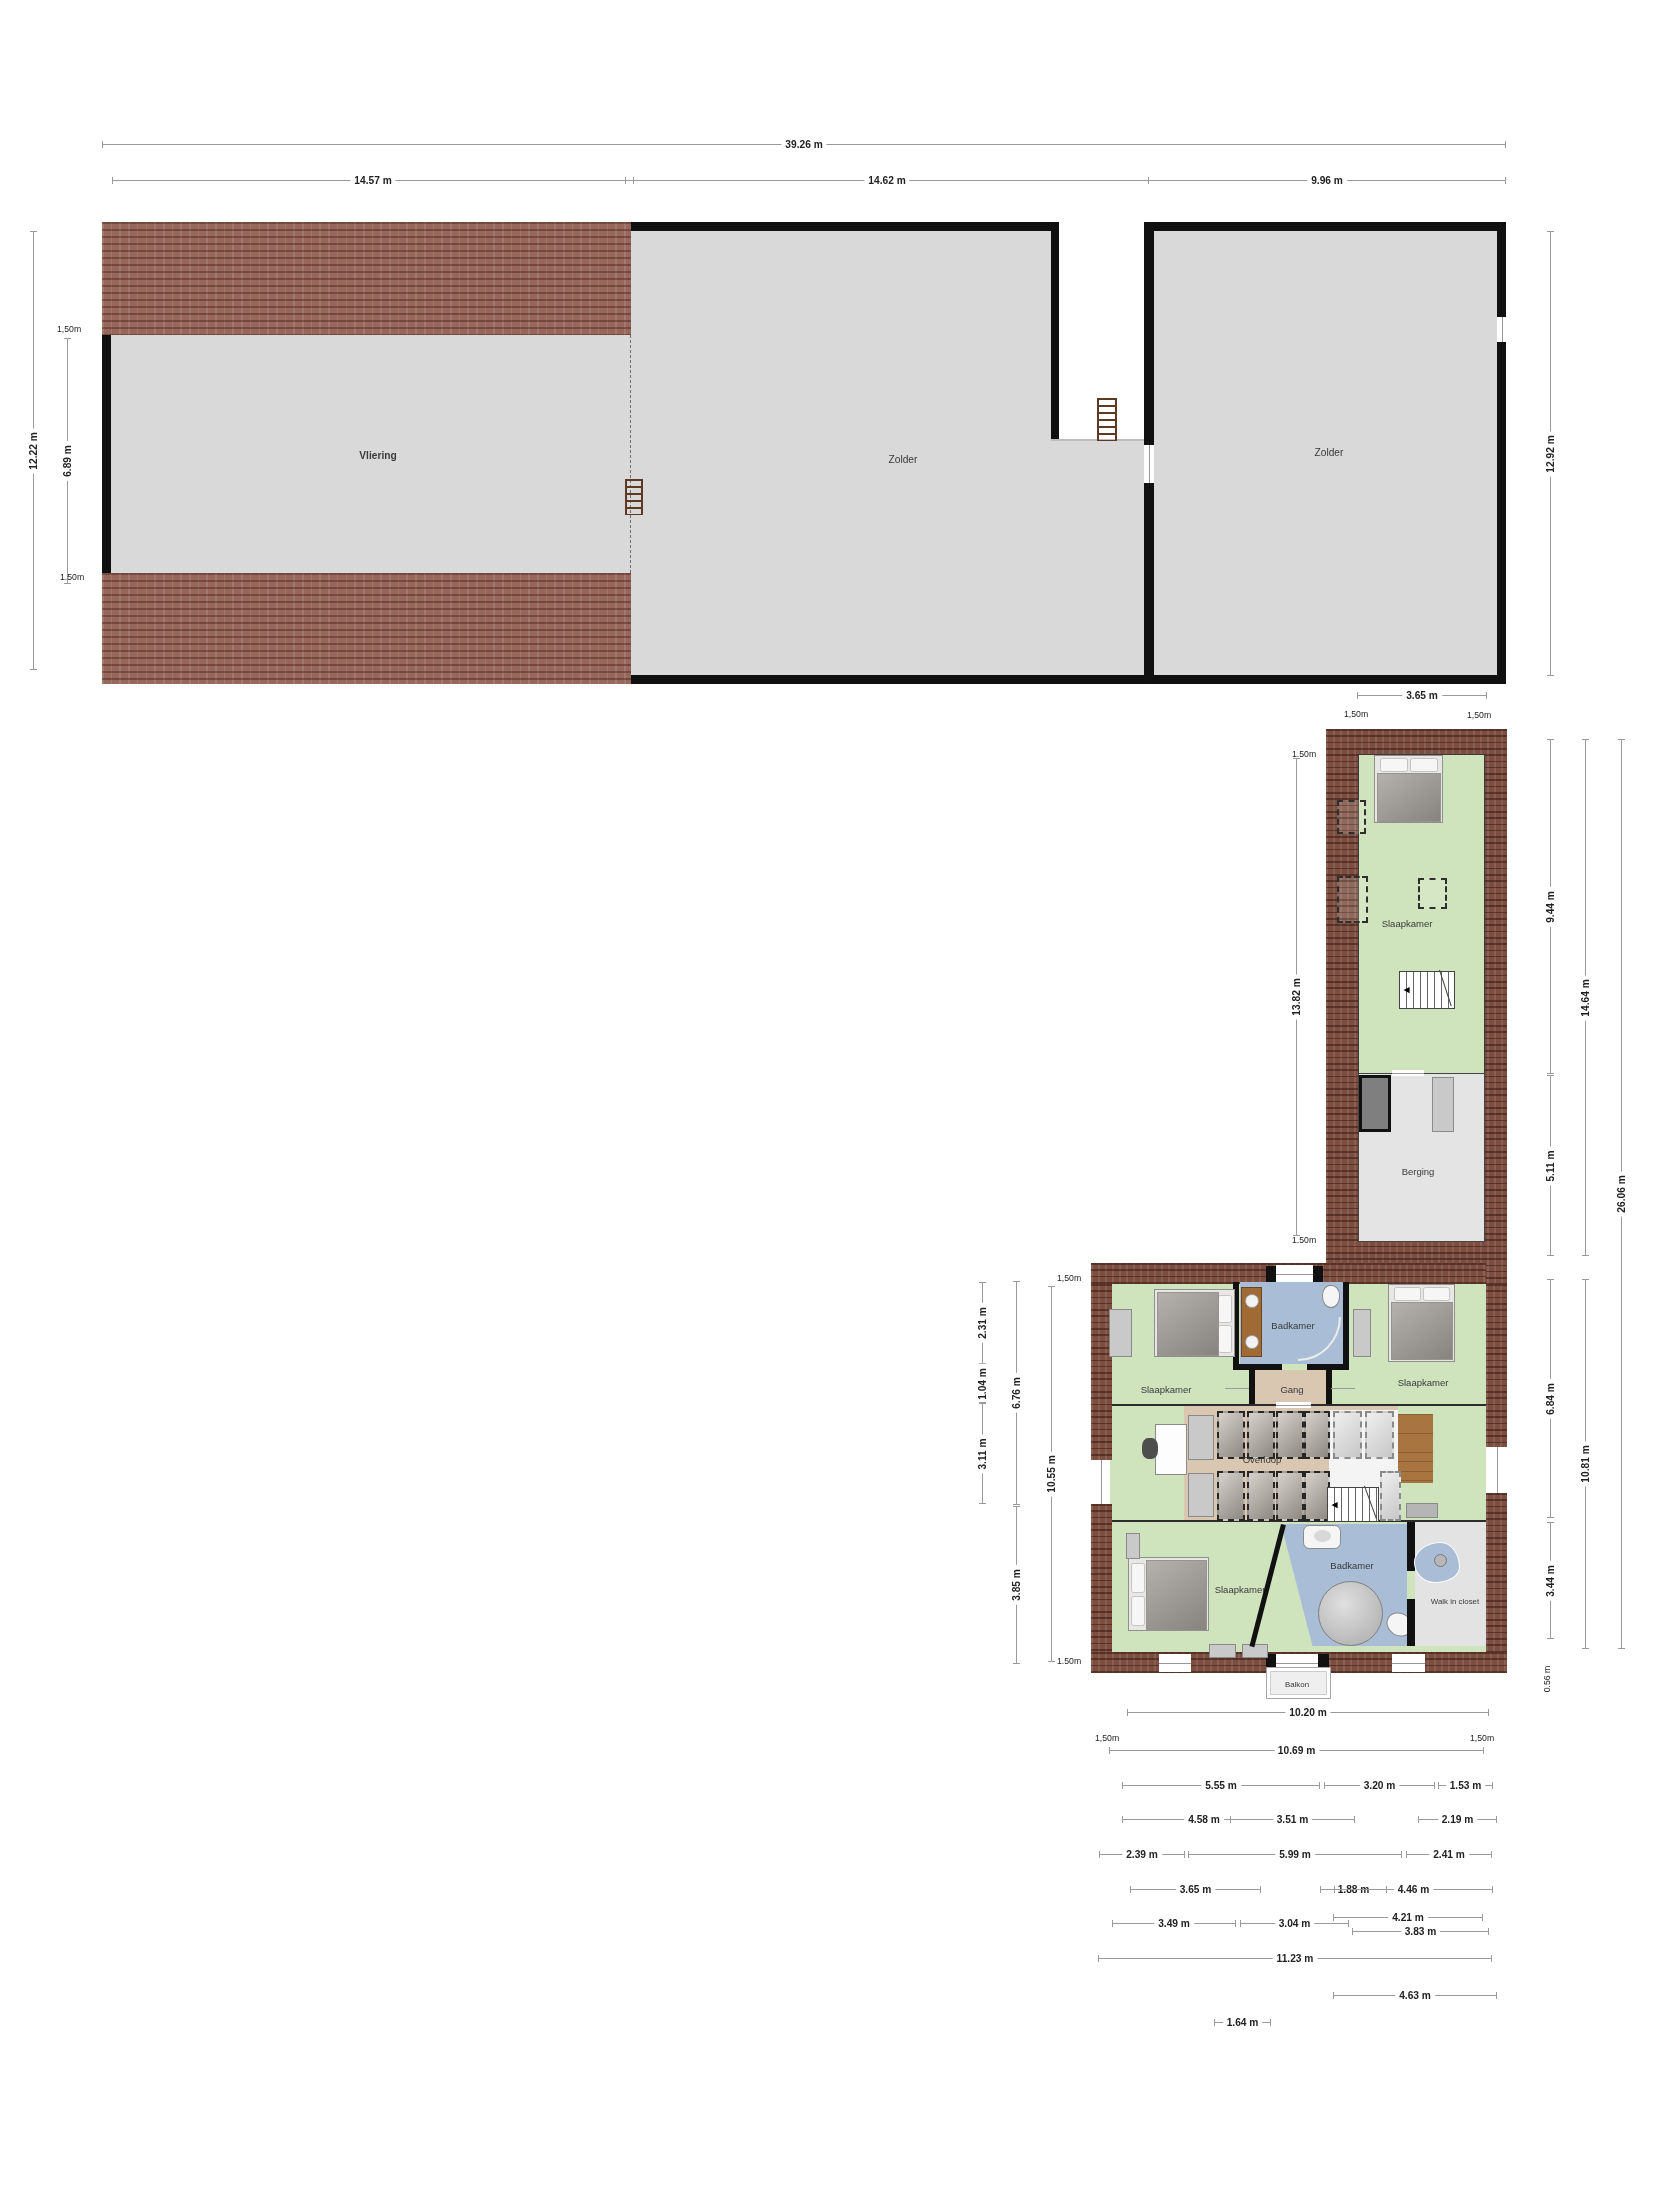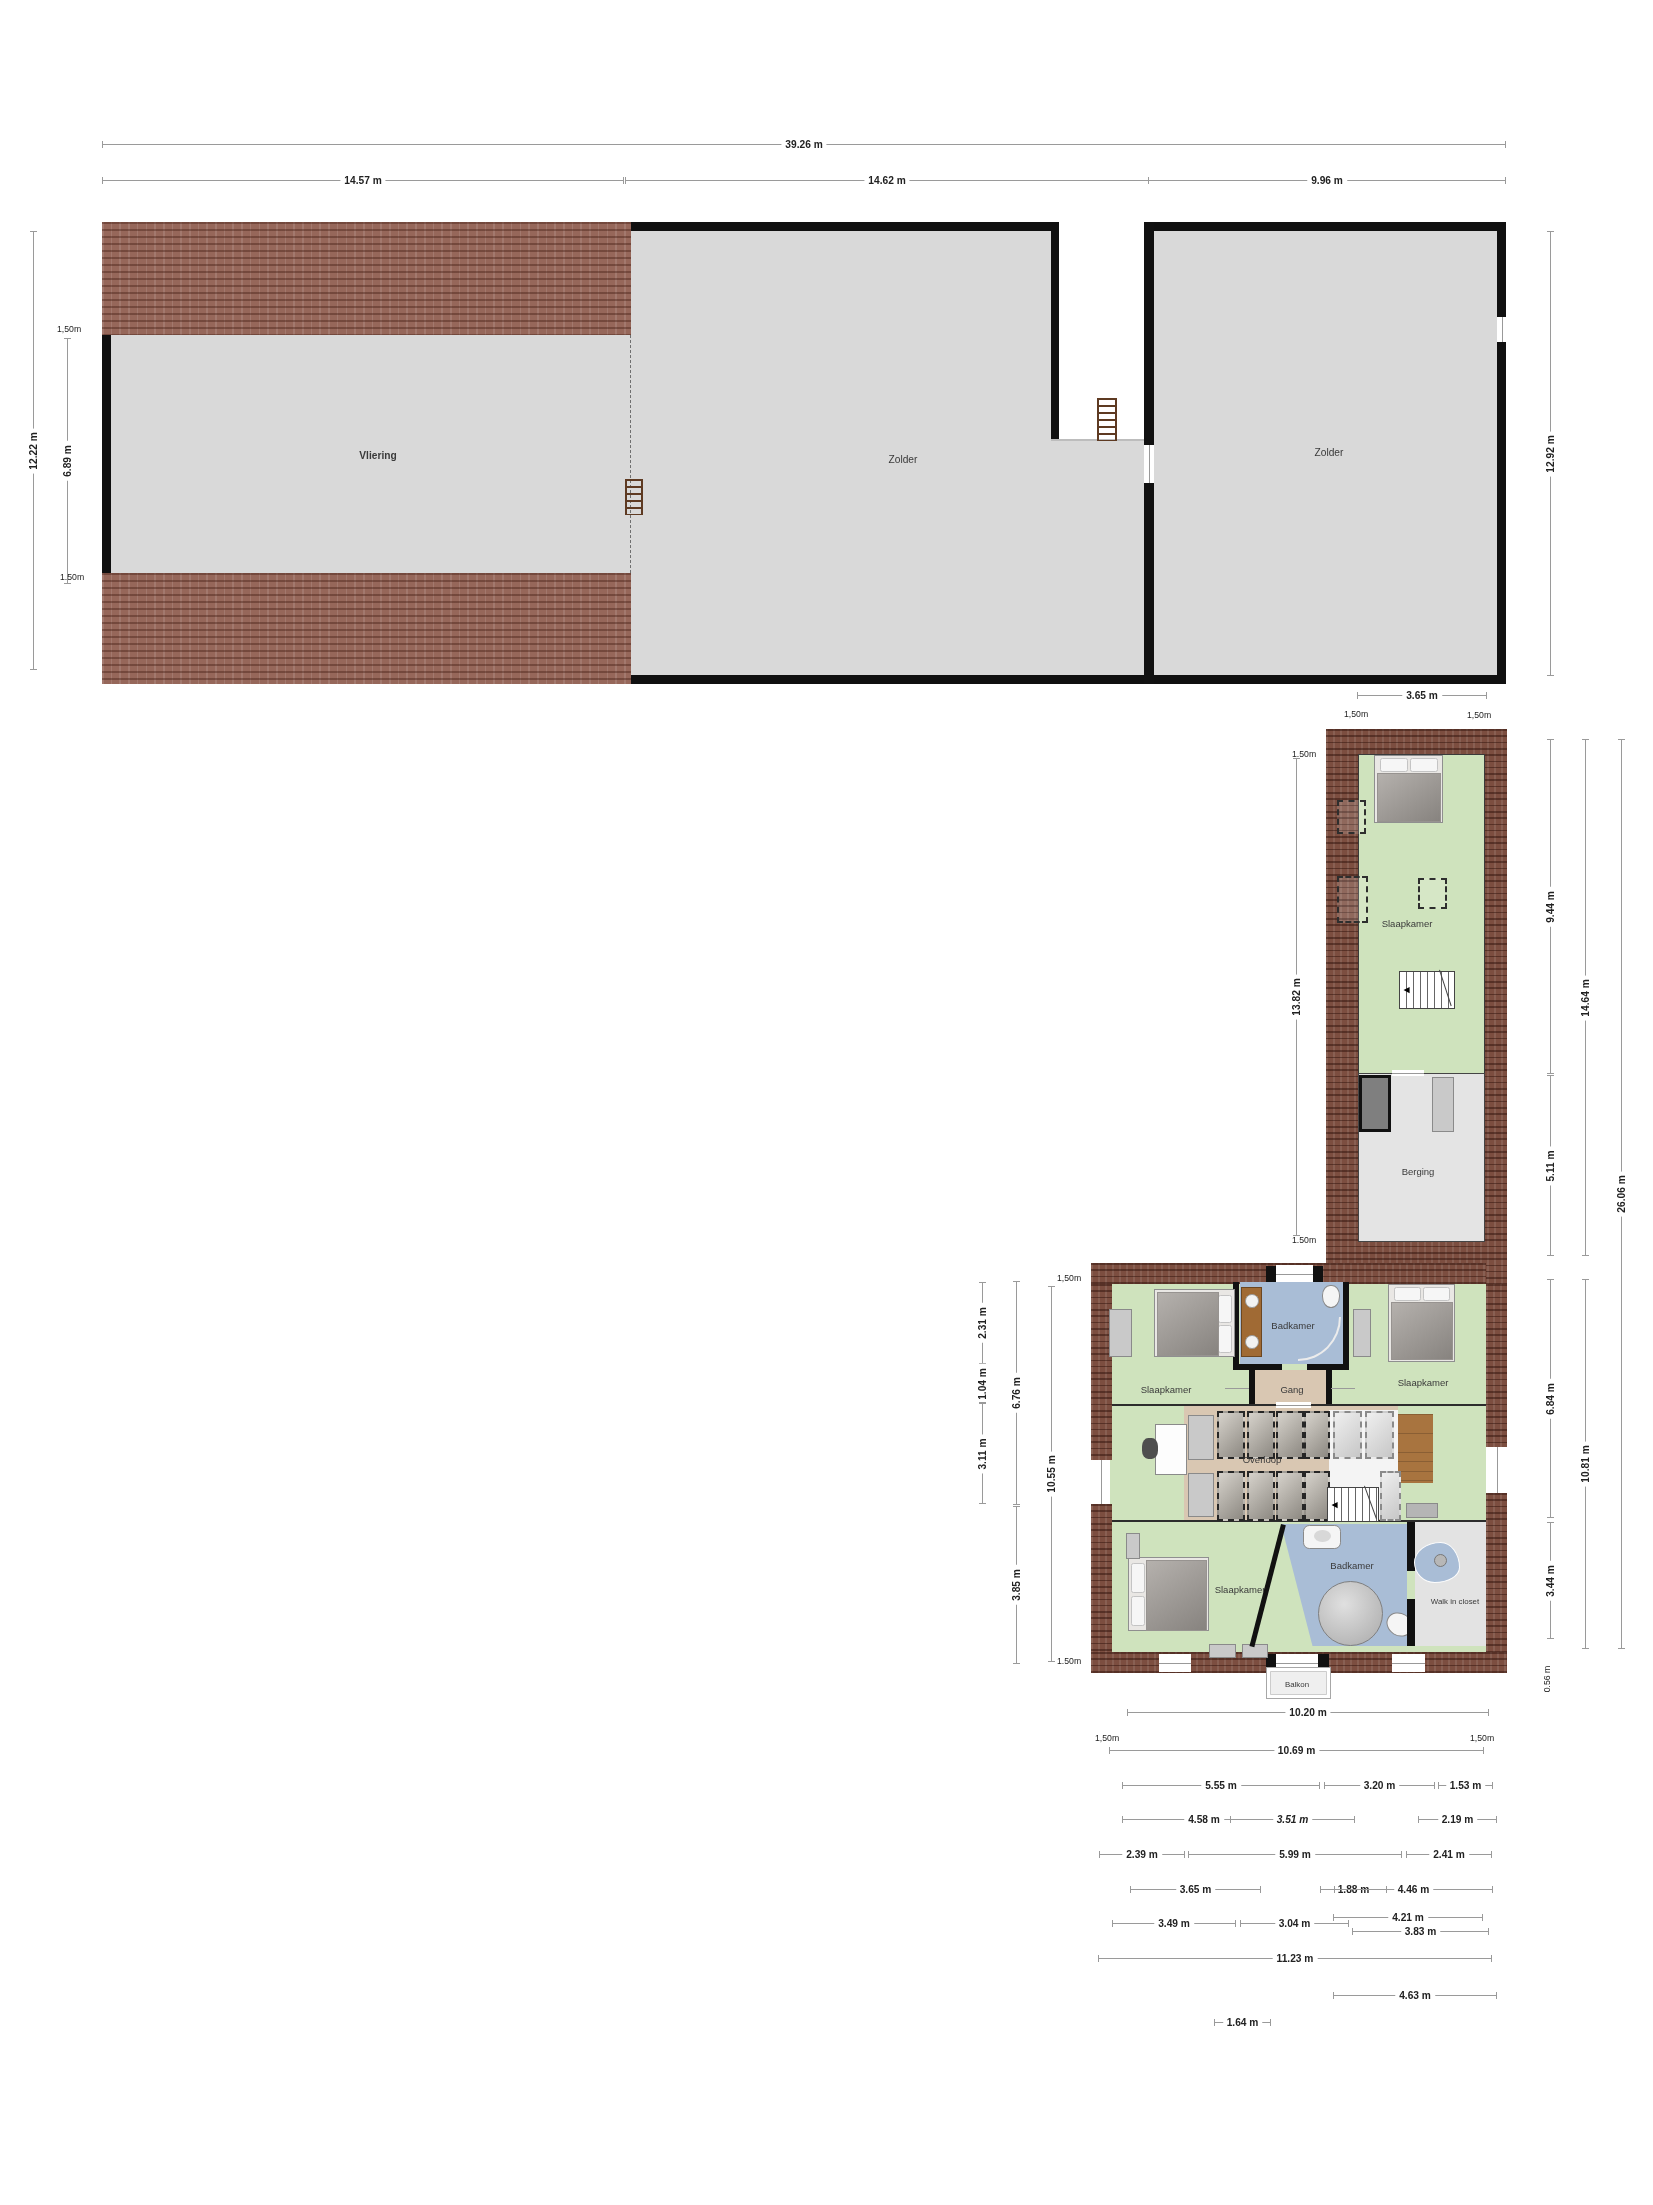--- a/index.html
+++ b/index.html
@@ -72,21 +72,21 @@
   <div class="ladder" style="left:625px;top:479px;width:14px;height:36px;"></div>
   <div class="ladder" style="left:1097px;top:398px;width:15.8px;height:43px;"></div>
 
   <div class="rlbl" style="left:378px;top:455px;font-weight:bold;">Vliering</div>
   <div class="rlbl" style="left:903px;top:459px;">Zolder</div>
   <div class="rlbl" style="left:1329px;top:452px;">Zolder</div>
 
   <div class="dim" style="left:102px;top:144px;width:1404px;">
       <b class="lbl">39.26 m</b>
     </div>
-  <div class="dim" style="left:102px;top:180px;width:522px;">
+  <div class="dim" style="left:112px;top:180px;width:522px;">
       <b class="lbl">14.57 m</b>
     </div>
   <div class="dim" style="left:625px;top:180px;width:524px;">
       <b class="lbl">14.62 m</b>
     </div>
   <div class="dim" style="left:1148px;top:180px;width:358px;">
       <b class="lbl">9.96 m</b>
     </div>
   <div class="dimv" style="left:33px;top:231px;height:439px;">
       <b class="lbl">12.22 m</b>
@@ -330,21 +330,21 @@
     </div>
   <div class="dim" style="left:1324px;top:1785px;width:111px;">
       <b class="lbl">3.20 m</b>
     </div>
   <div class="dim" style="left:1438px;top:1785px;width:55px;">
       <b class="lbl">1.53 m</b>
     </div>
   <div class="dim" style="left:1122px;top:1819px;width:164px;">
       <b class="lbl">4.58 m</b>
     </div>
-  <div class="dim" style="left:1230px;top:1819px;width:125px;font-style:italic;">
+  <div class="dim" style="left:1230px;top:1819px;width:125px;">
       <b class="lbl">3.51 m</b>
     </div>
   <div class="dim" style="left:1418px;top:1819px;width:79px;">
       <b class="lbl">2.19 m</b>
     </div>
   <div class="dim" style="left:1099px;top:1854px;width:86px;">
       <b class="lbl">2.39 m</b>
     </div>
   <div class="dim" style="left:1188px;top:1854px;width:214px;">
       <b class="lbl">5.99 m</b>

